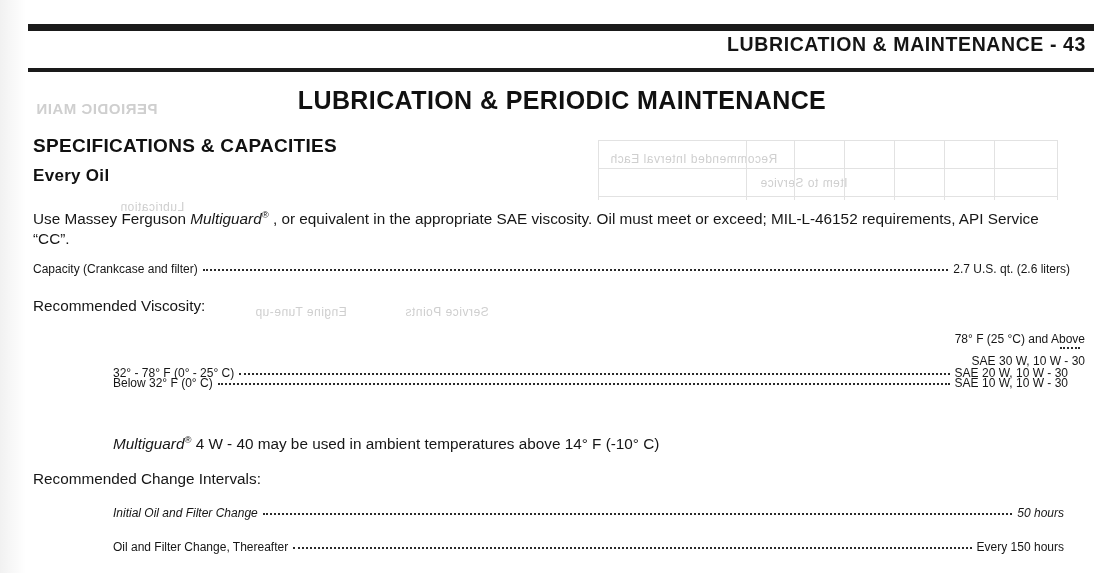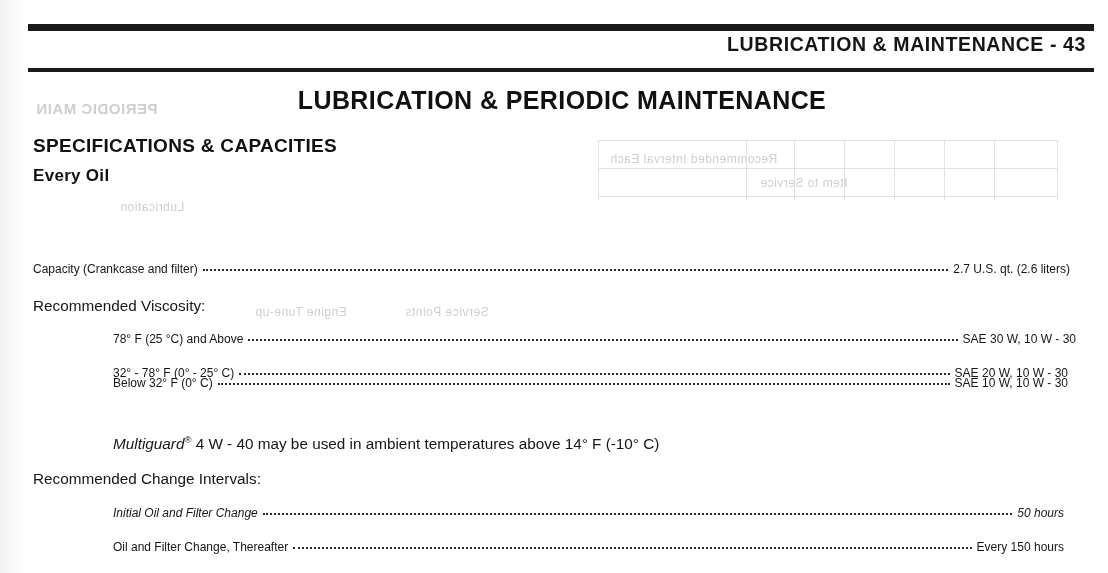--- a/index.html
+++ b/index.html
@@ -143,21 +143,21 @@
     flex: 1 1 auto;
     border-bottom: 2px dotted #2a2a2a;
     margin: 0 5px 5px 5px;
     height: 1px;
     min-width: 20px;
   }
   .row .val { flex: 0 0 auto; }
   .row .nm  { flex: 0 0 auto; }
 
   .row.r-capacity { left: 33px;  right: 38px;  top: 262px; }
-  .row.r-v1       { left: 113px; right: 32px;  top: 332px; }
+  .row.r-v1       { left: 113px; right: 23px;  top: 332px; flex-direction: column; }
   .row.r-v2       { left: 113px; right: 40px;  top: 366px; }
   .row.r-v3       { left: 113px; right: 40px;  top: 376px; }
   .row.r-c1       { left: 113px; right: 44px;  top: 506px; font-style: italic; }
   .row.r-c2       { left: 113px; right: 44px;  top: 540px; }
 
   .note {
     position: absolute;
     left: 113px;
     top: 434px;
     font-size: 15.3px;
@@ -200,20 +200,23 @@
   </div>
 
   <div class="rule-top"></div>
   <div class="header-title">LUBRICATION &amp; MAINTENANCE - 43</div>
   <div class="rule-under-header"></div>
 
   <div class="doc-title">LUBRICATION  &amp;  PERIODIC  MAINTENANCE</div>
   <div class="h2">SPECIFICATIONS &amp; CAPACITIES</div>
   <div class="h3">Every Oil</div>
 
+  <div class="para intro">
+    <span>Use Massey Ferguson </span><i>Multiguard</i><sup>®</sup><span> , or equivalent in the appropriate SAE viscosity. Oil must meet or exceed; MIL-L-46152 requirements, API Service “CC”.</span>
+  </div>
 
   <div class="row r-capacity">
     <span class="nm">Capacity (Crankcase and filter)</span>
     <span class="lead"></span>
     <span class="val">2.7 U.S. qt. (2.6 liters)</span>
   </div>
 
   <div class="label-line l-visc">Recommended Viscosity:</div>
 
   <div class="row r-v1">

